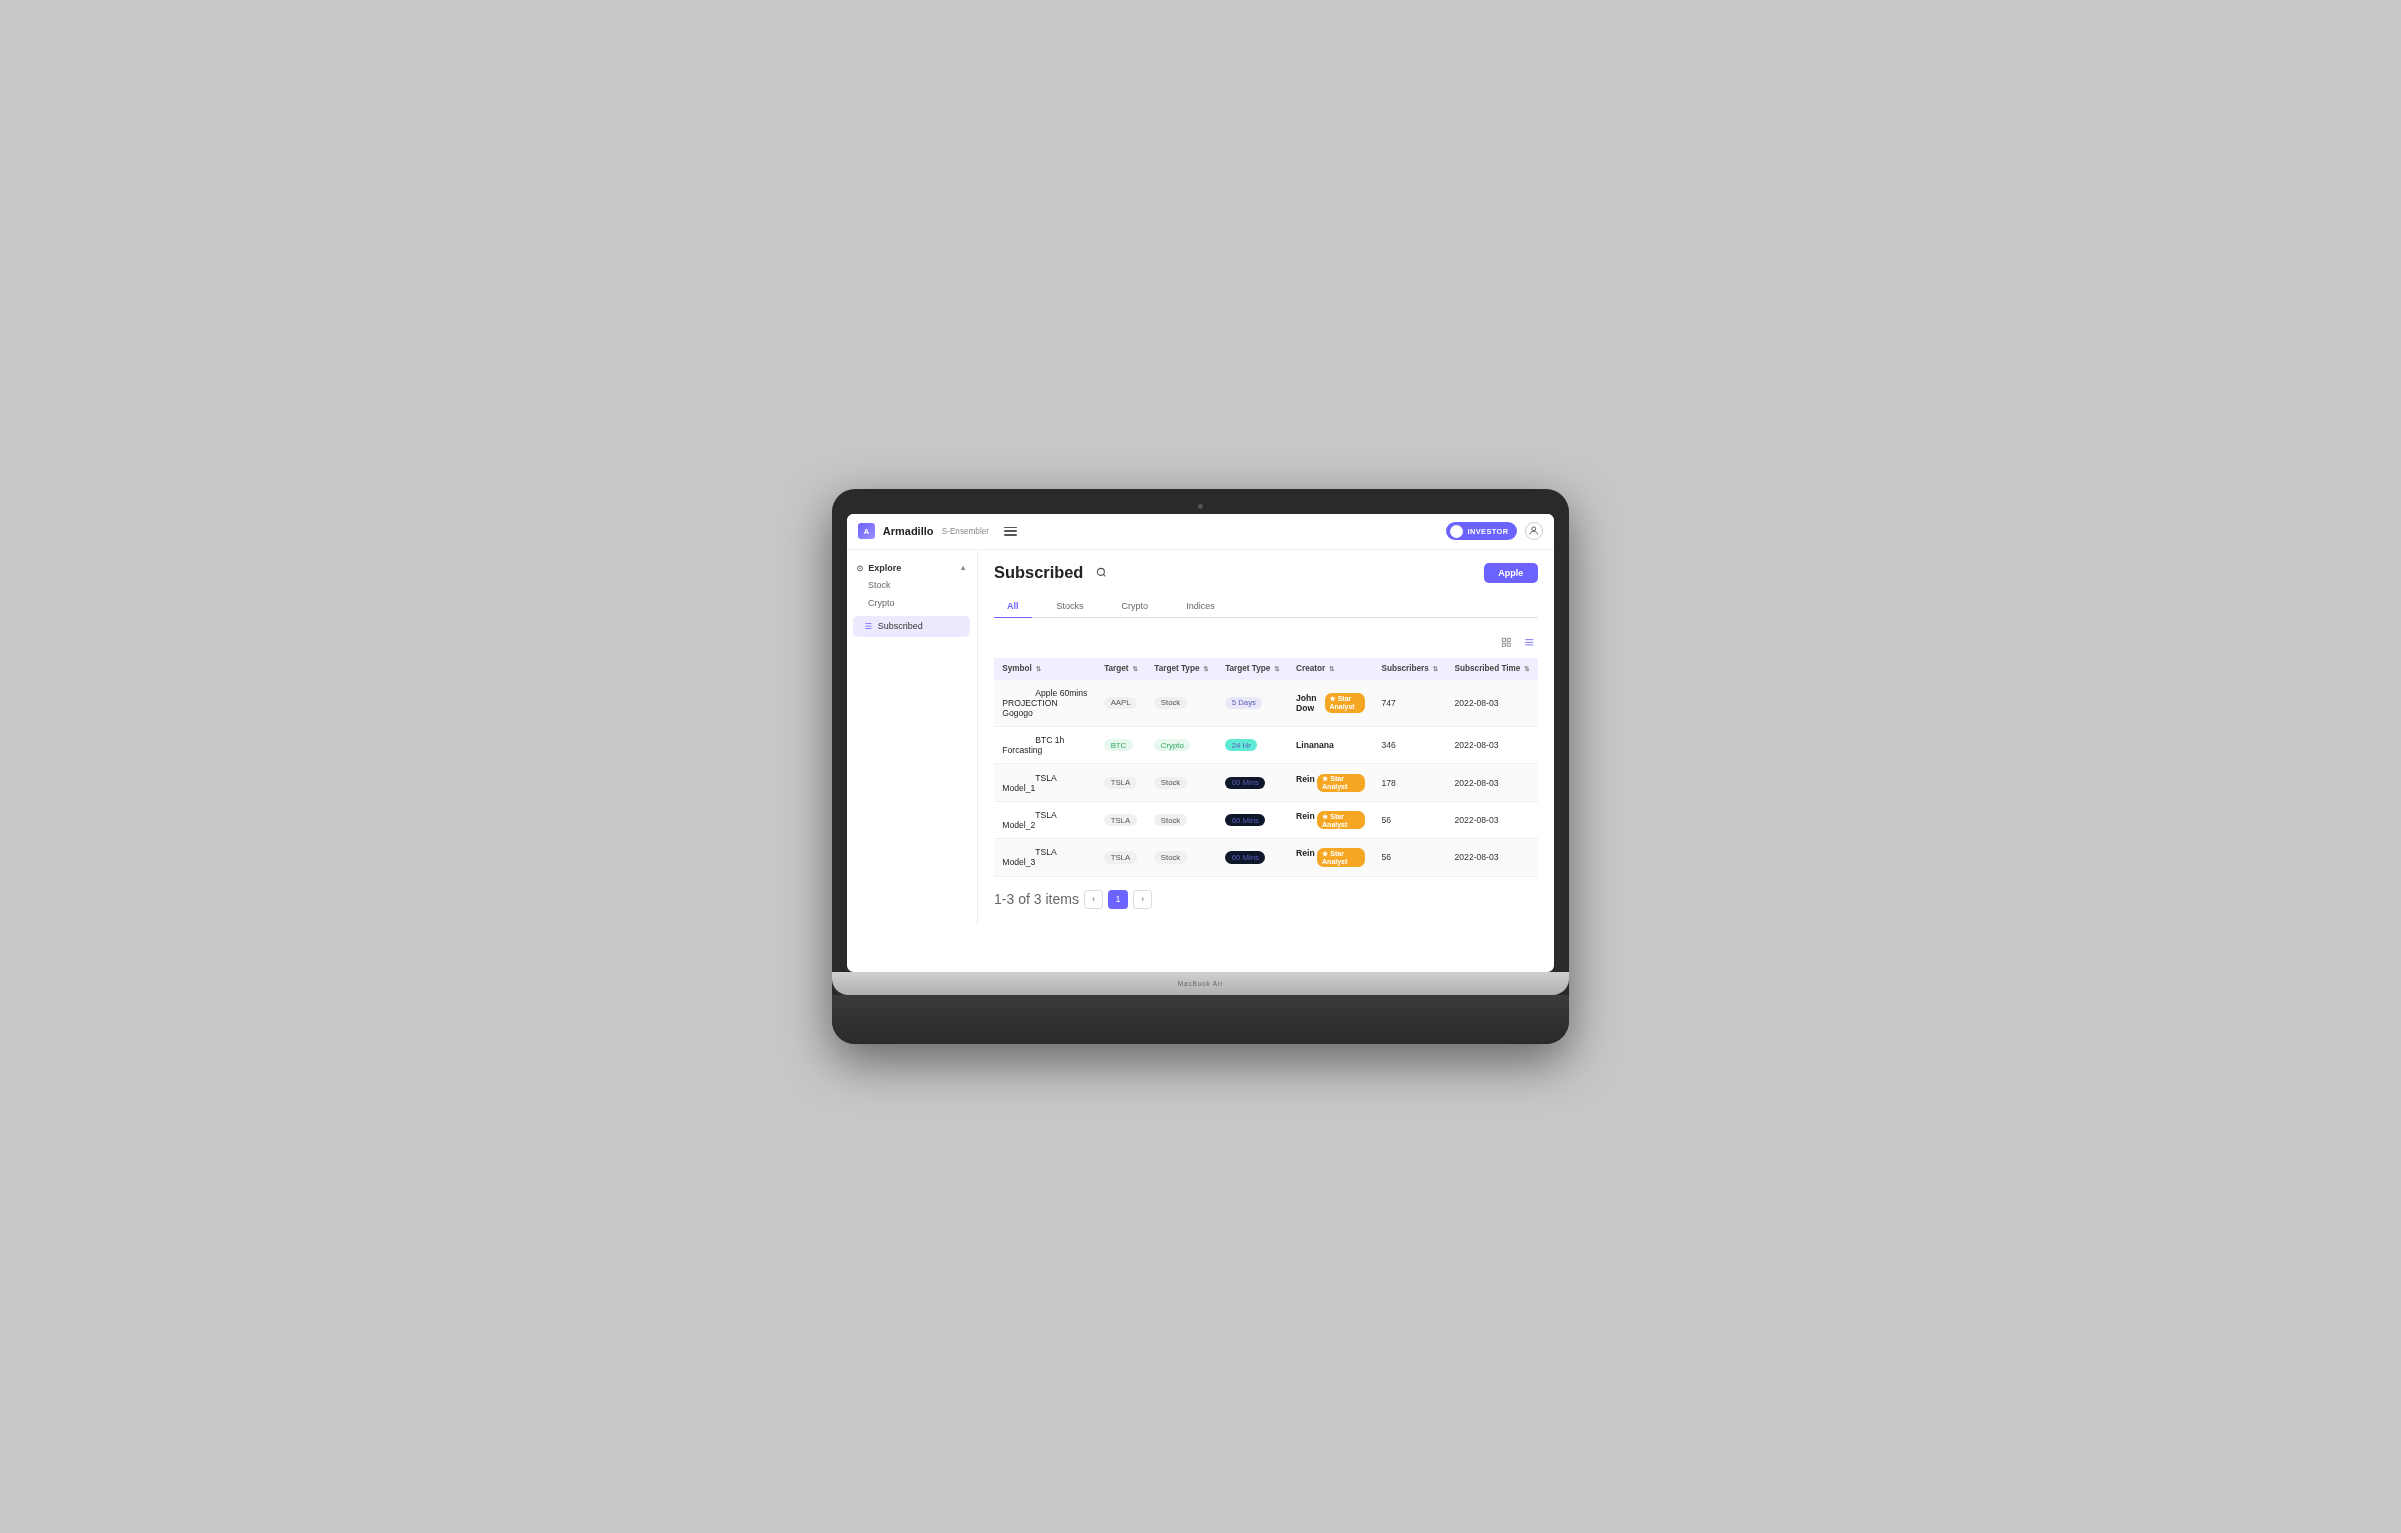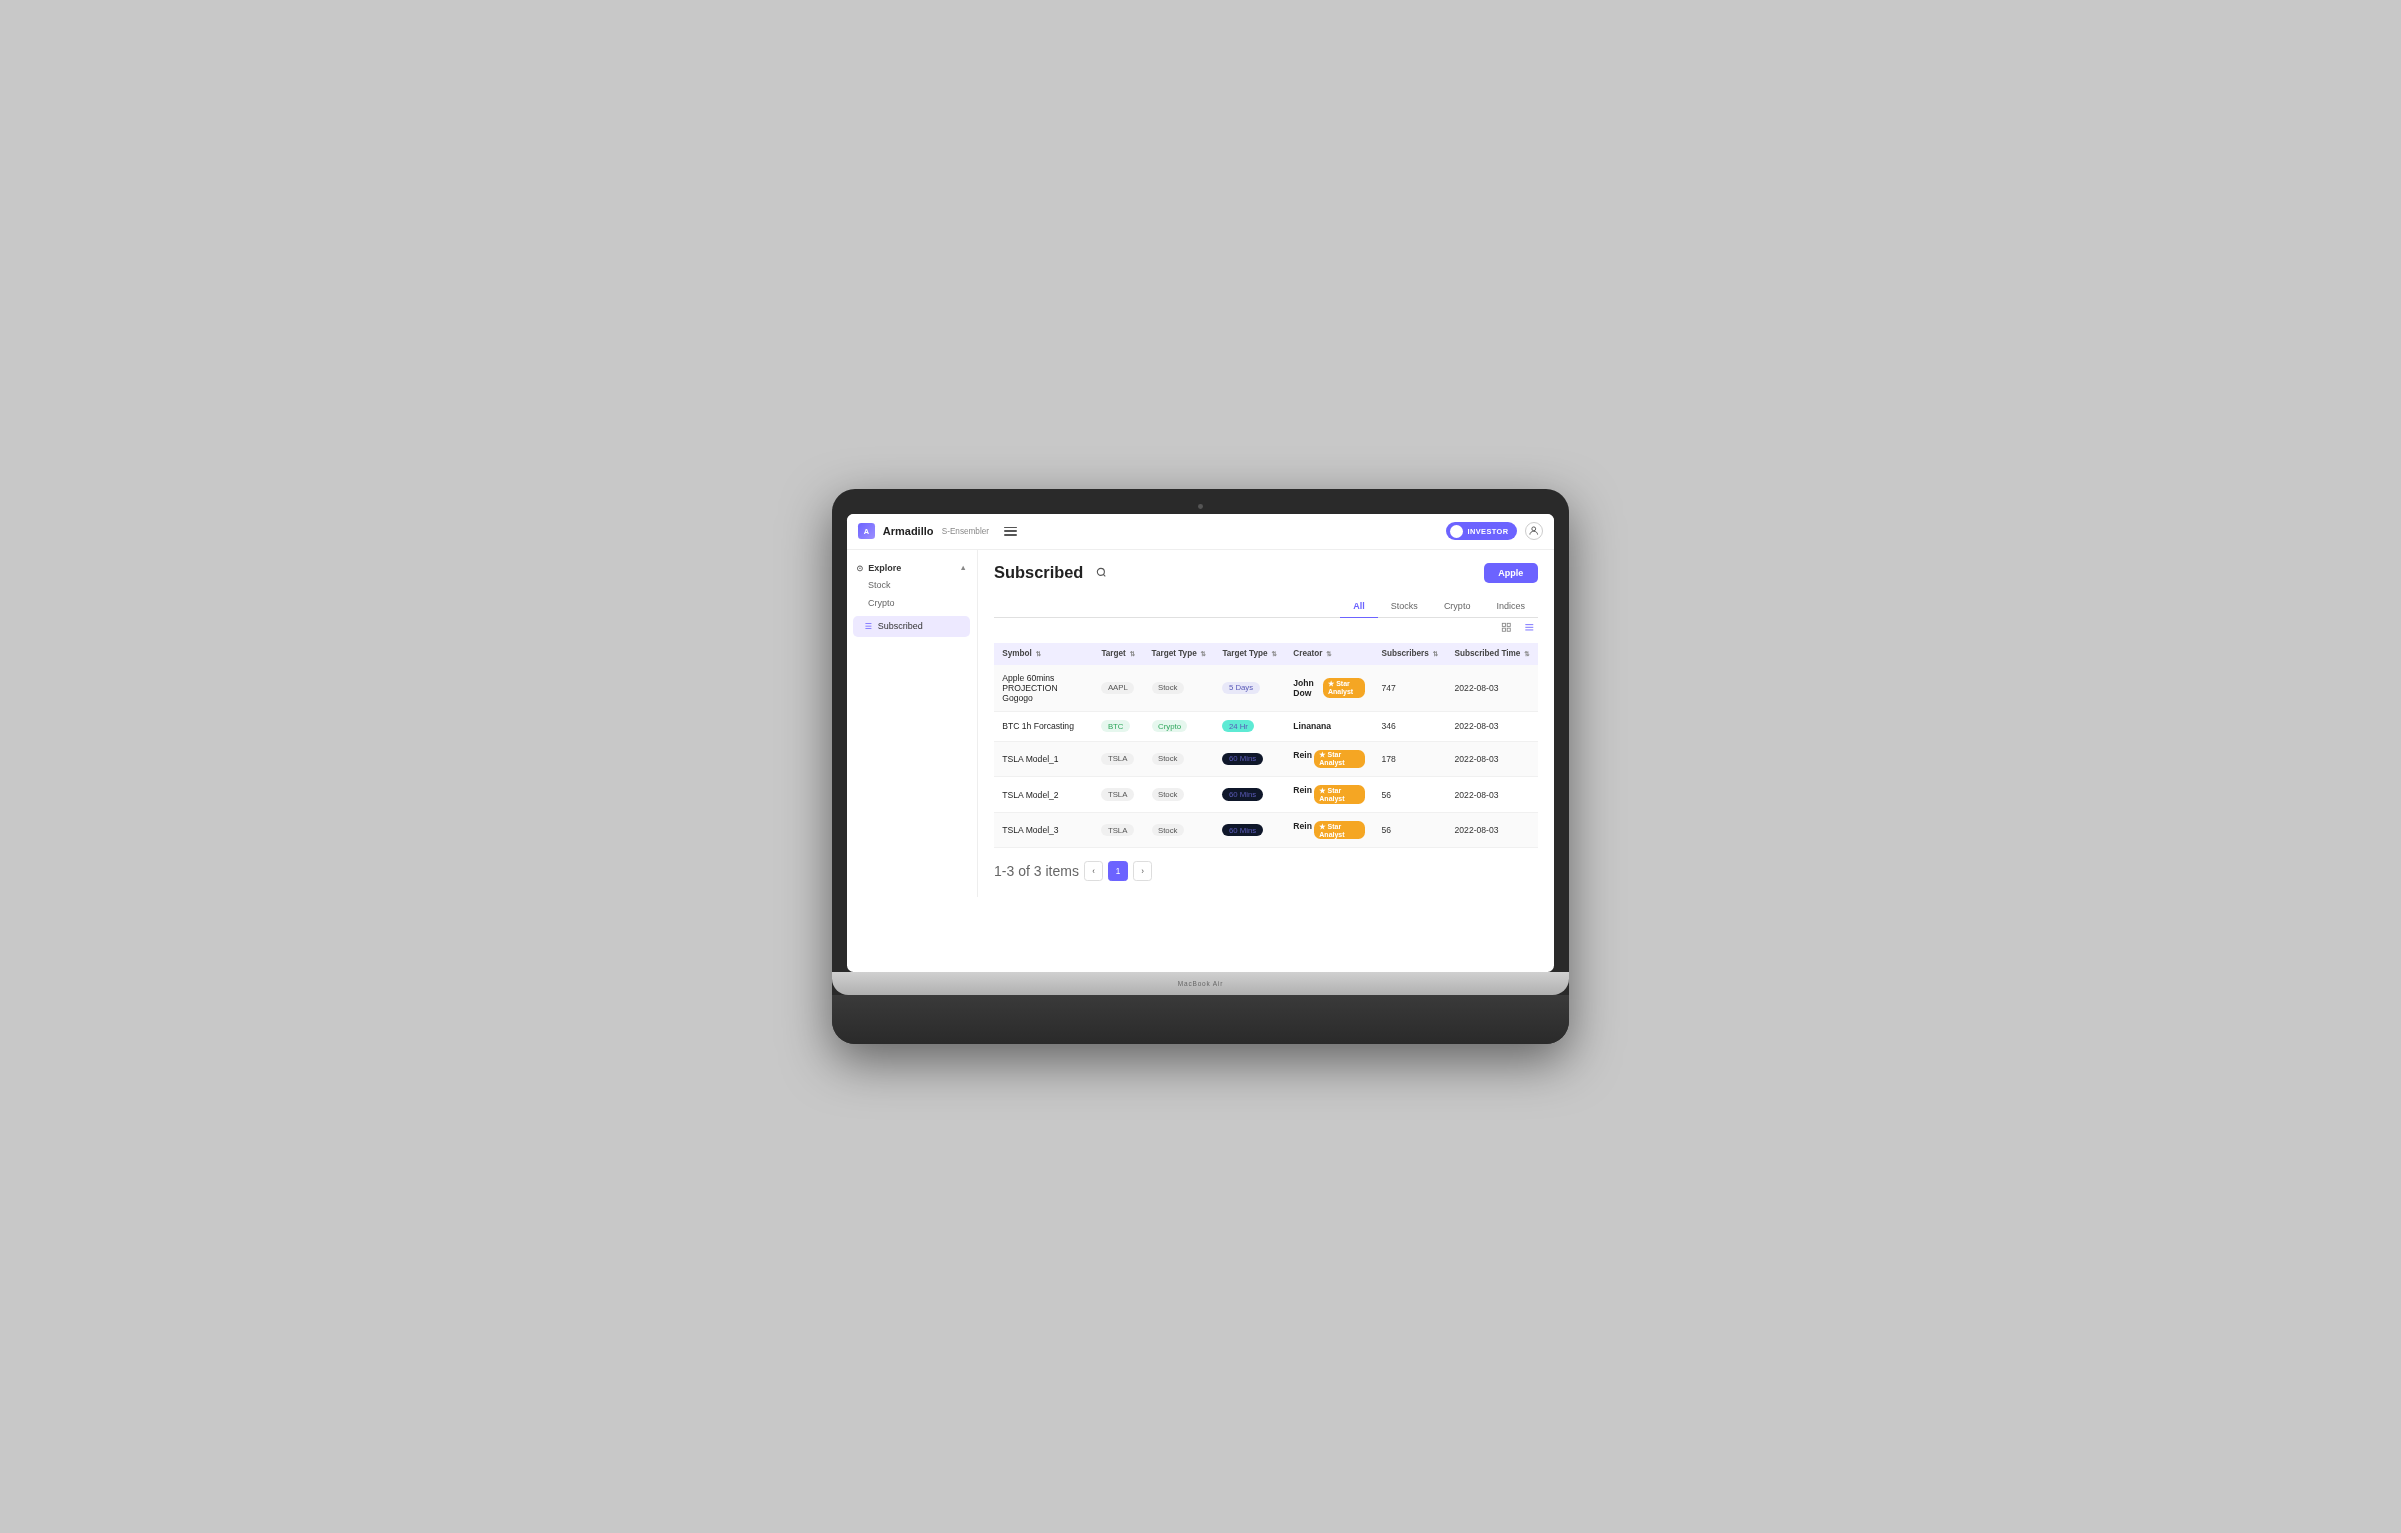--- a/index.html
+++ b/index.html
@@ -280,24 +280,23 @@
       border-radius: 4.9px;
       padding: 4.9px 14.7px;
       font-size: 9px;
       font-weight: 600;
       cursor: pointer;
     }
 
     
     .tabs {
       display: flex;
-      gap: 0;
+      gap: 12px;
       border-bottom: 0.8px solid #e0e0e0;
-      margin-bottom: 0;
-      justify-content: flex-end;
+      margin-bottom: 15px;
     }
 
     .tab {
       padding: 6.5px 13px;
       font-size: 9px;
       color: #666;
       cursor: pointer;
       border-bottom: 1.6px solid transparent;
       margin-bottom: -0.8px;
     }
@@ -366,20 +365,21 @@
 
     .data-table tbody td {
       padding: 8.2px 8.2px;
       color: #333;
       font-size: 8.6px;
     }
 
     .model-name {
       font-weight: 500;
       color: #222;
+      margin-left: 33px;
     }
 
     .badge {
       display: inline-block;
       padding: 1.6px 6.5px;
       border-radius: 8.2px;
       font-size: 7.8px;
       font-weight: 500;
       text-align: center;
     }

